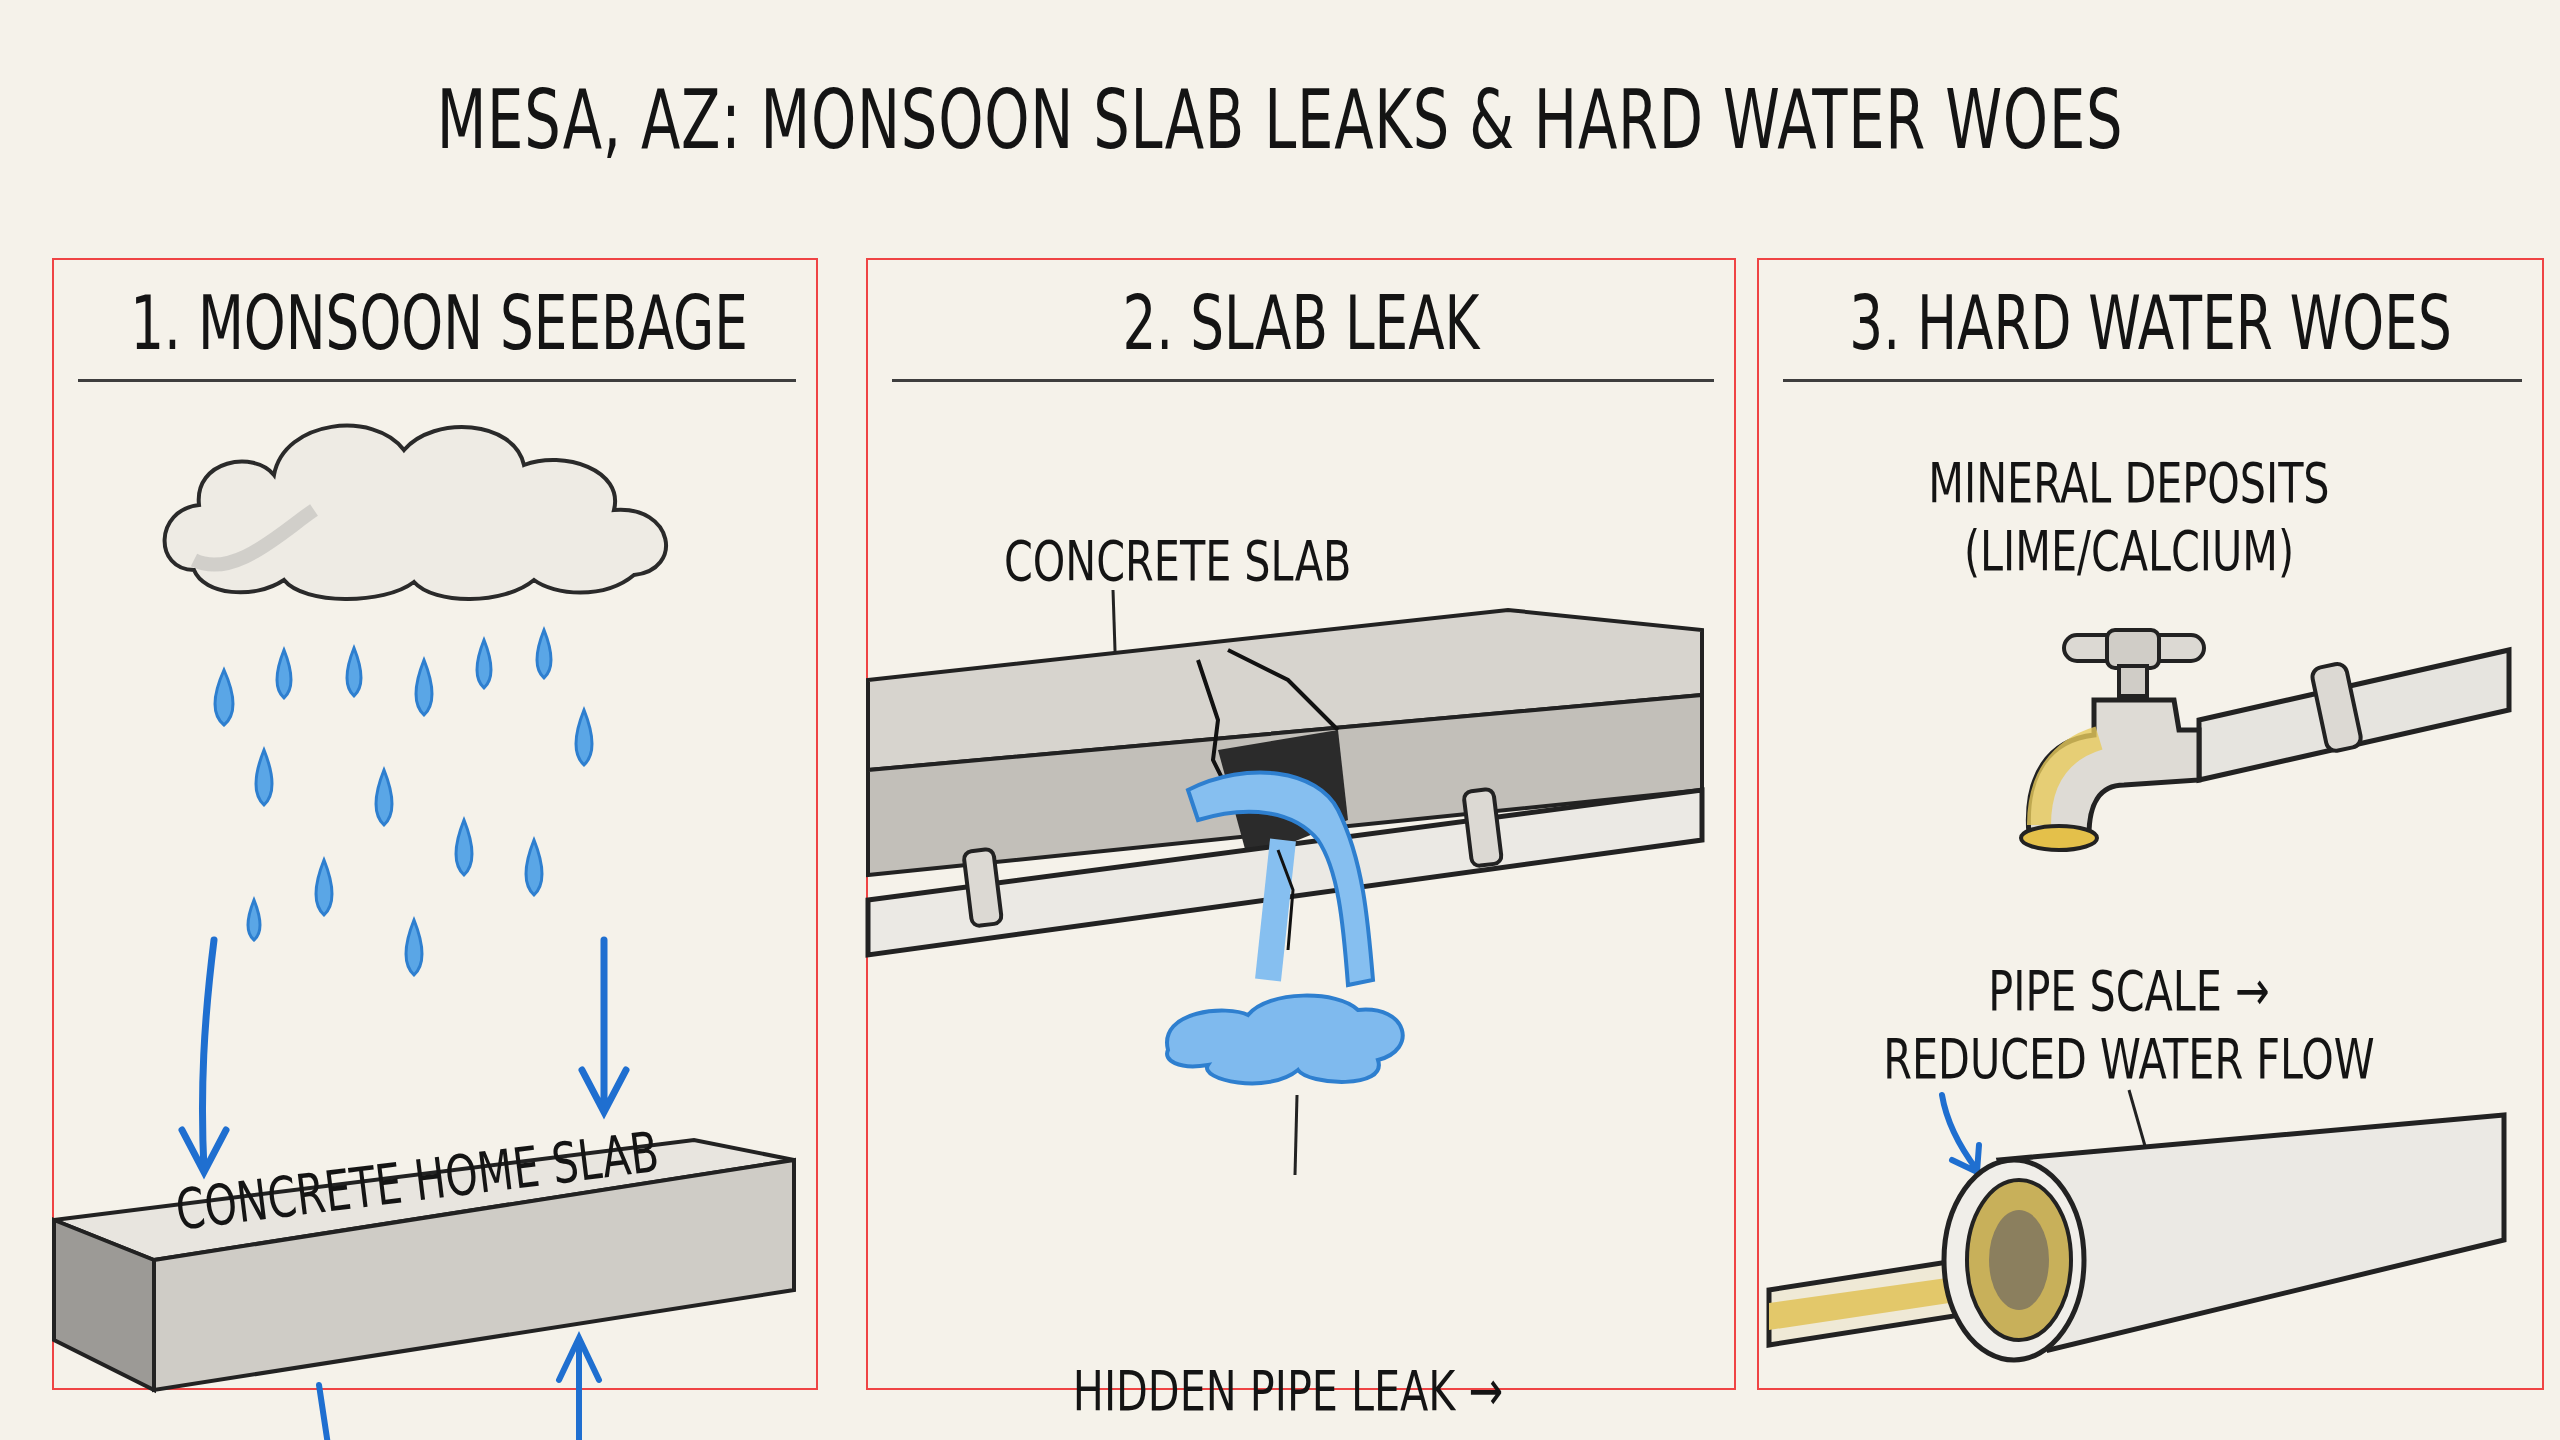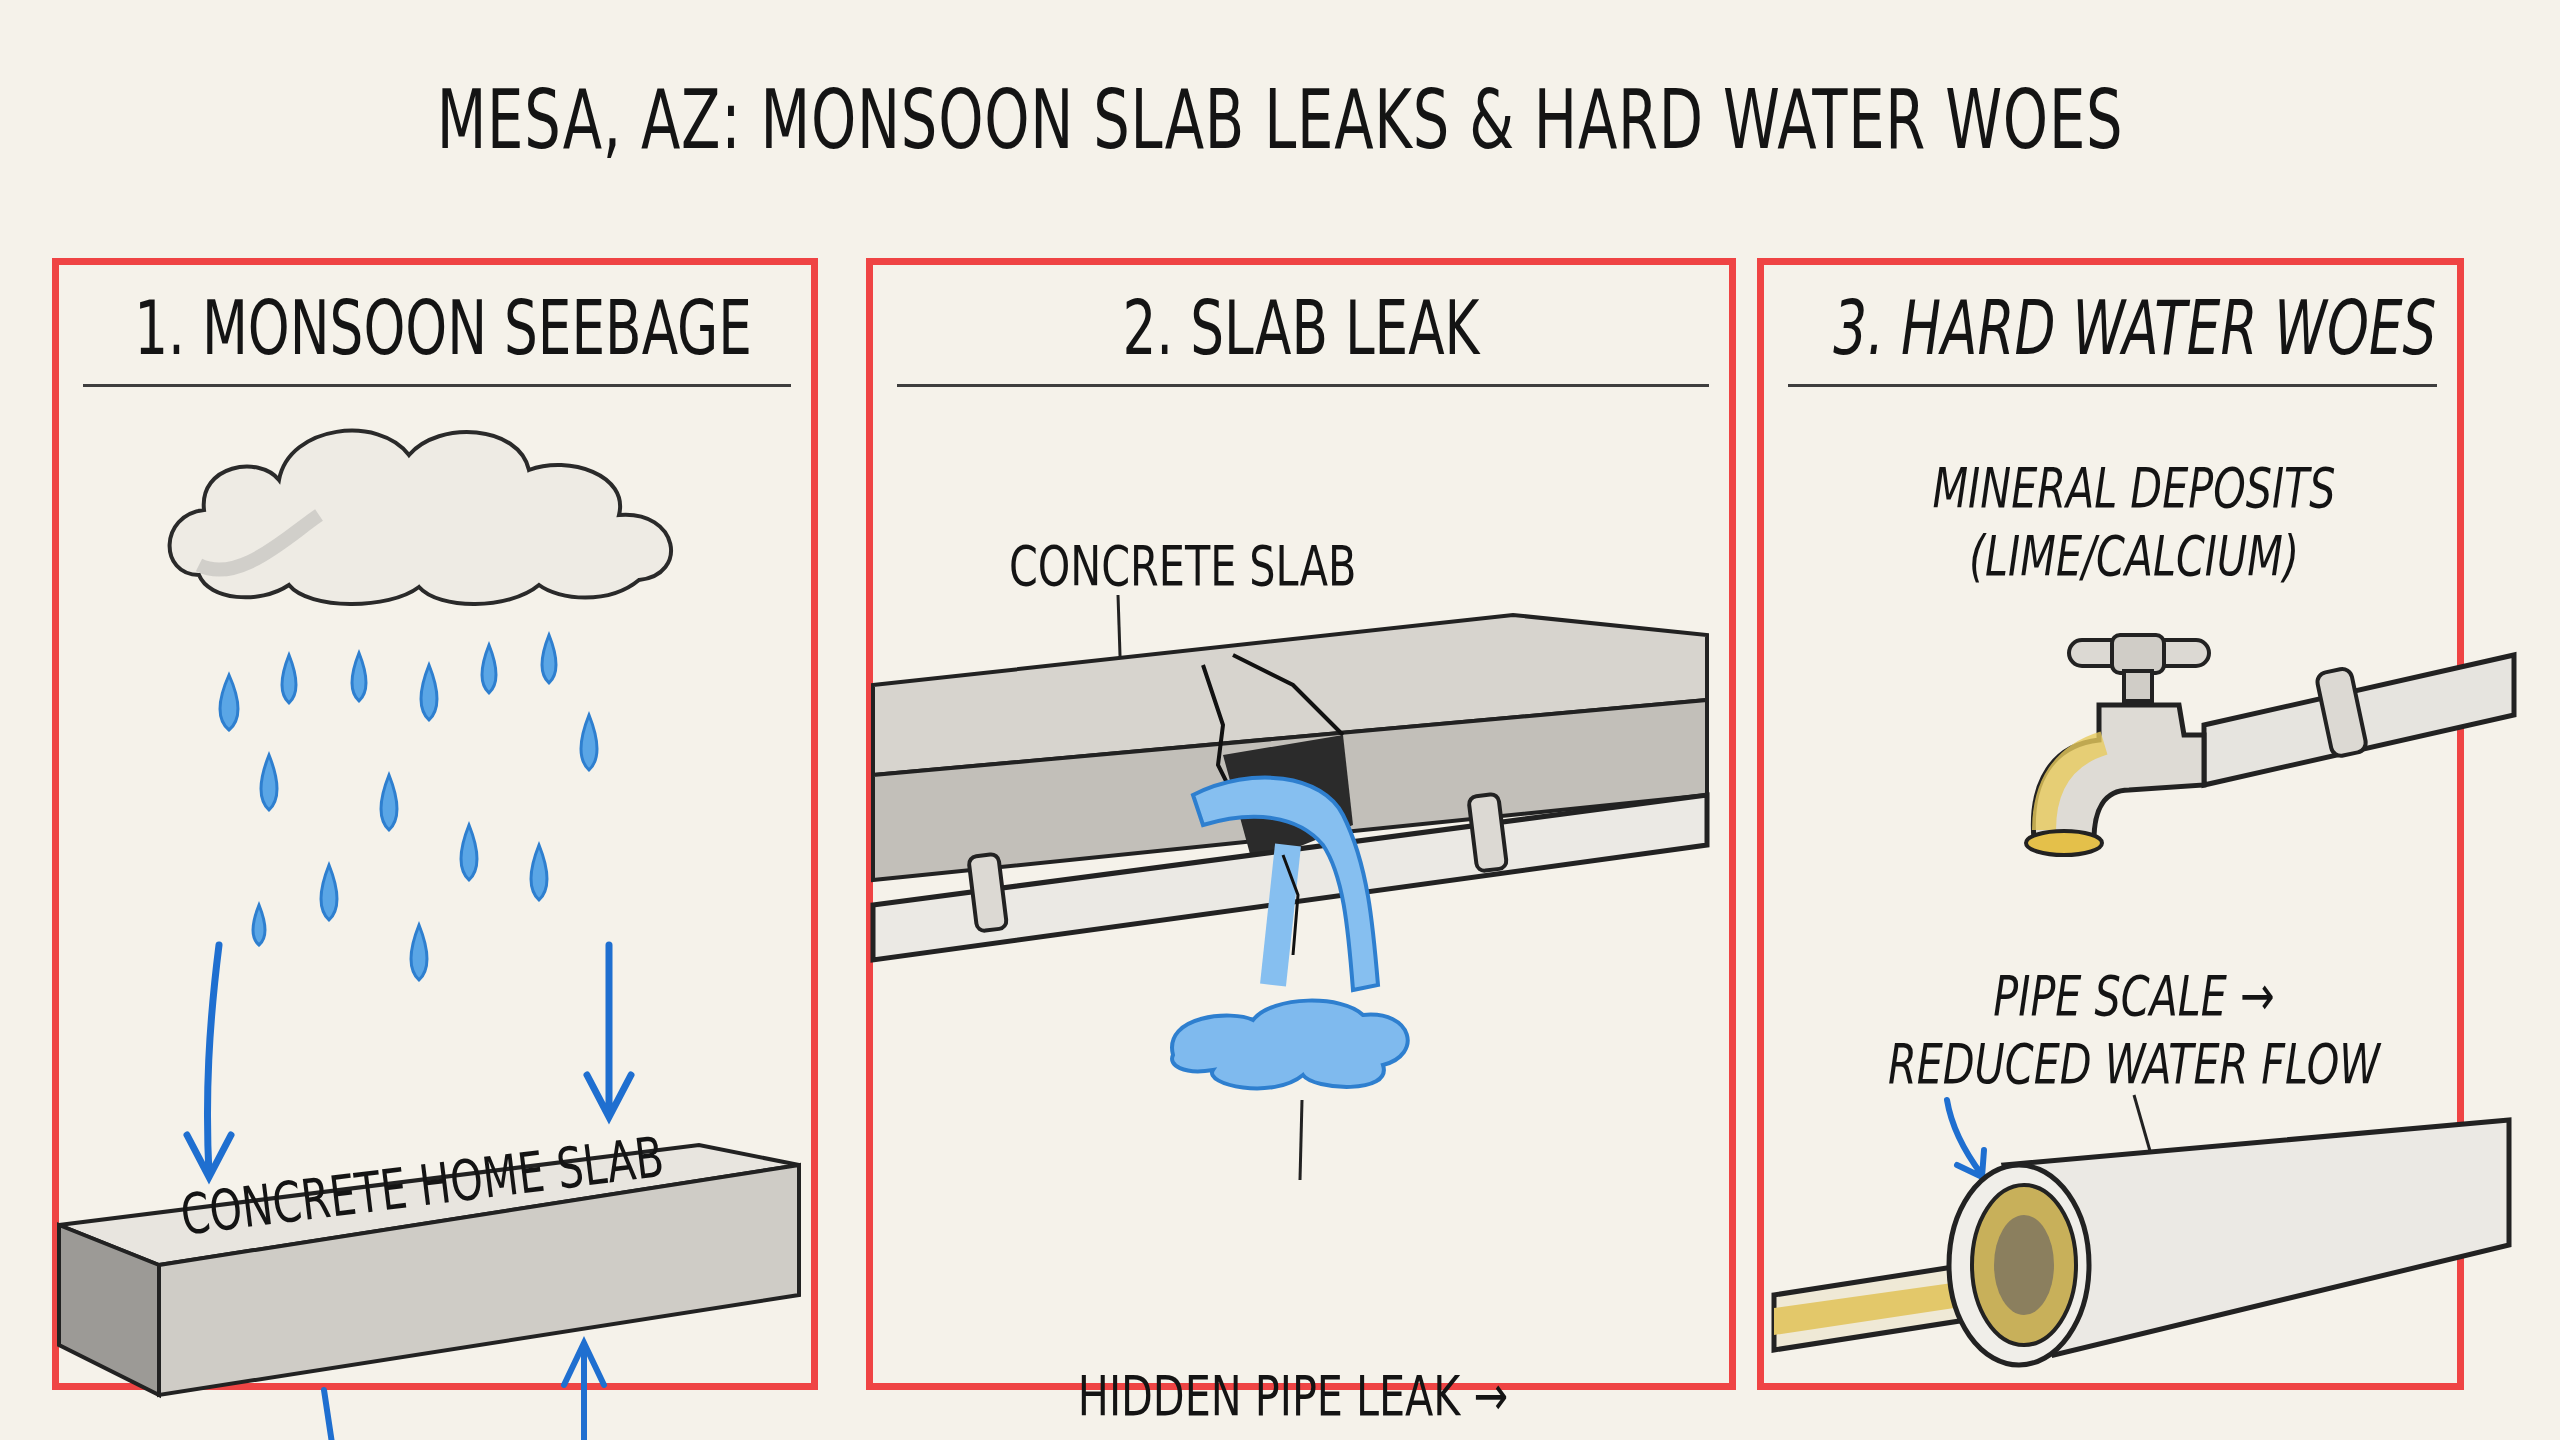--- a/index.html
+++ b/index.html
@@ -1,21 +1,21 @@
 <!DOCTYPE html>
 <html><head>
 <meta charset="utf-8">
 <style>
   html,body{margin:0;padding:0;}
   body{width:2560px;height:1440px;background:#f5f2ea;position:relative;overflow:hidden;
        font-family:"DejaVu Sans Condensed","DejaVu Sans",sans-serif;color:#141414;}
   .title{position:absolute;left:0;top:72px;width:2560px;text-align:center;font-size:82px;
          letter-spacing:1px;transform:scaleX(0.78);transform-origin:center;white-space:nowrap;}
-  .panel{position:absolute;top:258px;height:1132px;border:7px solid #ef4444;box-sizing:border-box;}
-  .p1{left:52px;width:766px;} .p2{left:866px;width:870px;} .p3{left:1757px;width:707px;font-style:italic;}
+  .panel{position:absolute;top:258px;height:1132px;border:2px solid #ef4444;box-sizing:border-box;}
+  .p1{left:52px;width:766px;} .p2{left:866px;width:870px;} .p3{left:1757px;width:787px;}
   .ptitle{position:absolute;left:0;right:0;top:20px;text-align:center;font-size:74px;white-space:nowrap;
           transform:scaleX(0.8);}
   .pdiv{position:absolute;left:24px;right:20px;top:119px;height:3px;background:#3e3e3e;}
   .lbl{position:absolute;text-align:center;white-space:nowrap;font-size:56px;line-height:66px;transform:scaleX(0.82);}
   svg{position:absolute;overflow:visible;}
 </style>
 </head>
 <body>
 
 <div class="title">MESA, AZ: MONSOON SLAB LEAKS &amp; HARD WATER WOES</div>

